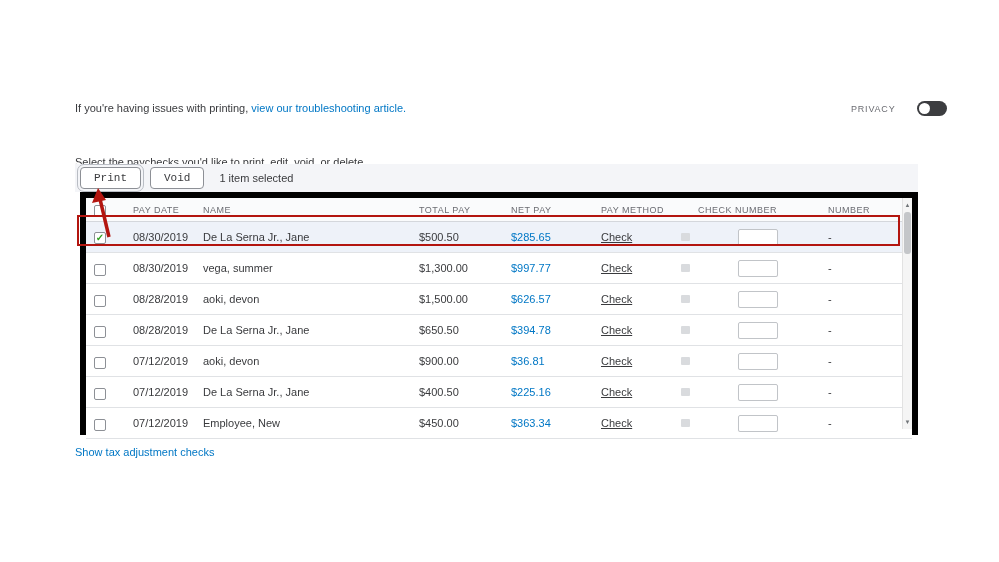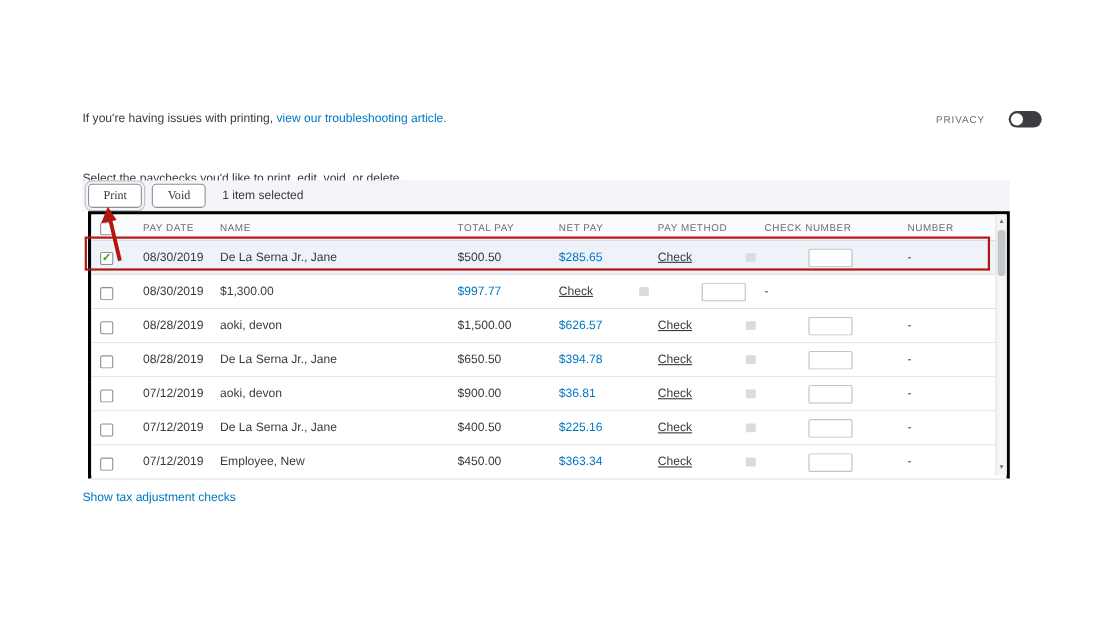--- a/index.html
+++ b/index.html
@@ -21,28 +21,28 @@
 
   
   .intro-line { position:absolute; left:75px; top:102px; font-size:11px; }
   .intro-line a { color:var(--link-blue,#0077c5); text-decoration:none; cursor:pointer; }
   .instruction { position:absolute; left:75px; top:156px; font-size:11px; }
 
   
   .toolbar { position:absolute; left:75px; top:164px; width:843px; height:28px;
              background:var(--toolbar-bg,#f4f5f8); display:flex; align-items:center; padding-left:5px; }
   .btn { height:22px; padding:0 13px; background:#fff; border:1px solid #8d9096; border-radius:4px;
-         font-size:11px; color:#393a3d; font-family:Liberation Serif, serif; cursor:pointer; }
+         font-size:11px; color:#393a3d; font-family:Liberation Mono, monospace; cursor:pointer; }
   .btn-print { outline:1px solid #b9bdc4; outline-offset:2px; }
   .btn + .btn { margin-left:9px; }
   .selected-count { font-size:11px; margin-left:15px; }
 
   
   .table { position:absolute; left:80px; top:192px; width:838px; height:243px;
-           border:3px solid #000000; background:#fff; }
+           border:6px solid #000000; background:#fff; }
   .grid-row { display:grid; grid-template-columns:47px 70px 216px 92px 90px 97px 130px 86px; align-items:center; }
   .thead { height:24px; background:#fafbfc; border-bottom:1px solid #d4d7dc;
            font-size:9px; color:#6b6c72; letter-spacing:.5px; }
   .trow { height:31px; border-bottom:1px solid #e0e2e5; background:#fff; }
   .trow.selected { background:var(--selected-row-bg,#eef2f9); }
   .cell { overflow:hidden; white-space:nowrap; }
   .c-check { padding-left:8px; }
   .cb { width:12px; height:12px; border:1px solid #8d9096; border-radius:2px; background:#fff;
         display:inline-flex; align-items:center; justify-content:center; cursor:pointer; }
   .cb .mark { font-size:10px; font-weight:bold; color:var(--check-green,#2ca01c); line-height:1; }
@@ -130,20 +130,21 @@
     </div>
     <div class="cell">-</div>
   </div>
       <div class="trow grid-row">
     <div class="cell c-check">
       <span class="cb">
             <span class="mark"></span>
           </span>
     </div>
     <div class="cell">08/30/2019</div>
+    <div class="cell">vega, summer</div>
     <div class="cell">$1,300.00</div>
     <div class="cell amount-net">$997.77</div>
     <div class="cell c-method">
       <a class="check-link">Check</a>
       <span class="mini-icon"></span>
     </div>
     <div class="cell c-num">
       <input class="check-num-input" value="" style="">
     </div>
     <div class="cell">-</div>

